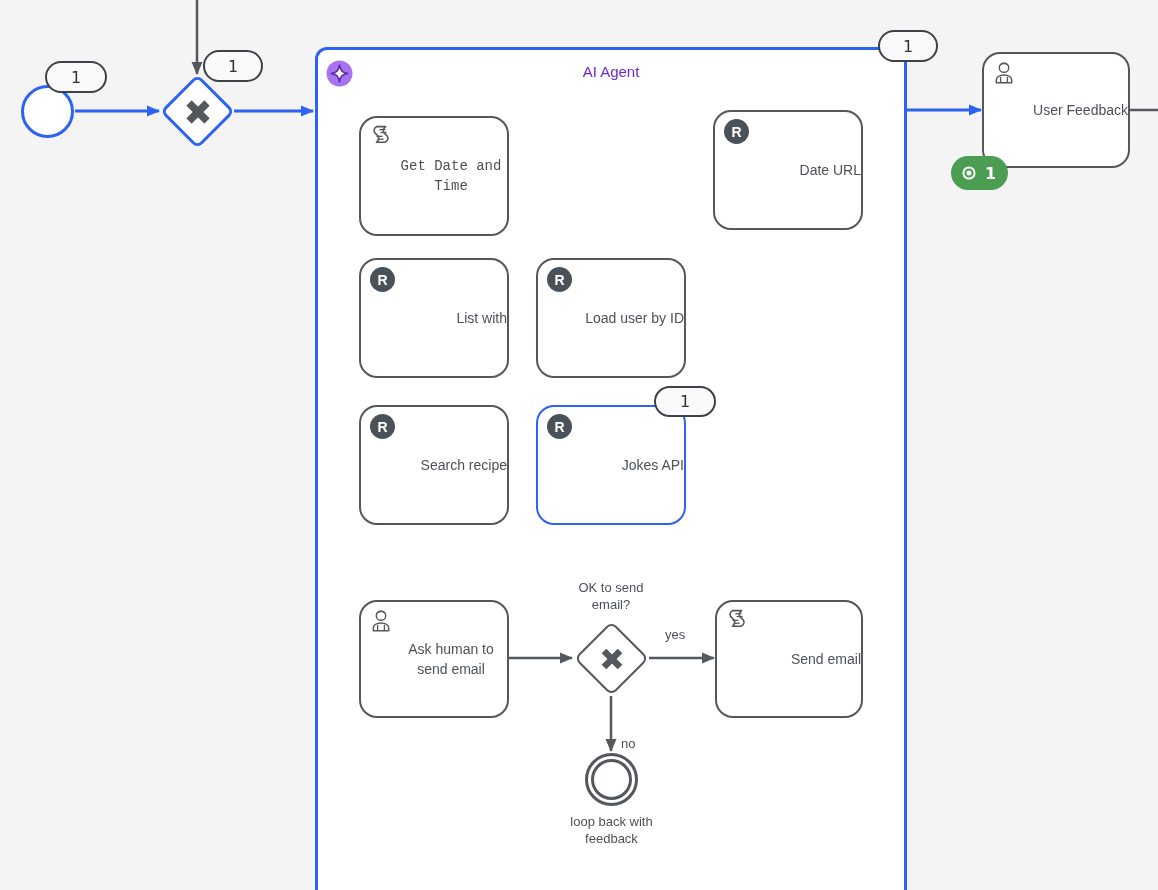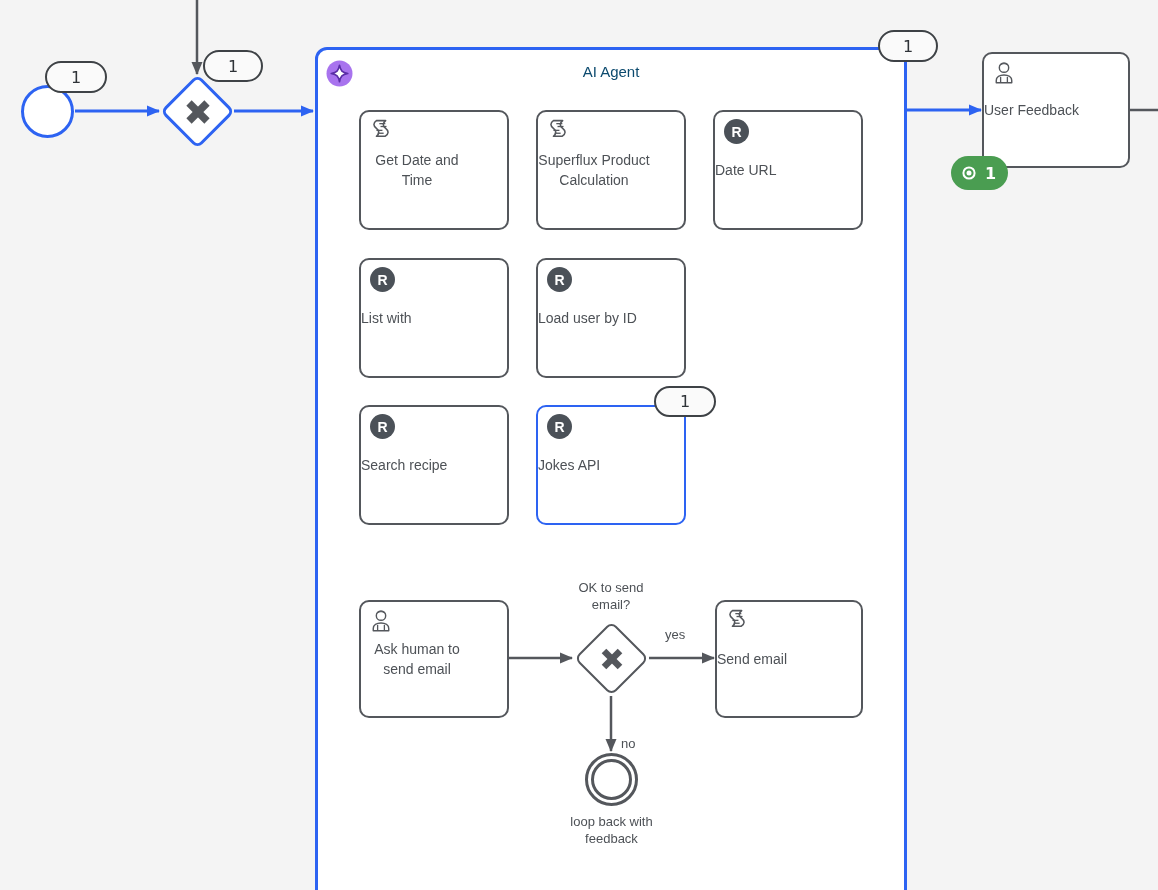--- a/index.html
+++ b/index.html
@@ -10,30 +10,30 @@
     color:#4d5156;
   }
   
   .subprocess{
     position:absolute;left:315px;top:47px;width:592px;height:860px;
     background:#ffffff;border:3px solid #2d63f2;border-radius:12px;
     box-sizing:border-box;z-index:1;
   }
   .subprocess-title{
     position:absolute;top:13px;left:0;width:100%;text-align:center;
-    font-size:15px;color:#0c4a6e;
+    font-size:15px;color:#6d28d9;
   }
   .ai-marker{position:absolute;left:8px;top:10px;width:27px;height:27px;display:block;}
   
   .wires{position:absolute;left:0;top:0;z-index:2;pointer-events:none;}
   
   .task{
     position:absolute;width:150px;height:120px;box-sizing:border-box;
-    background:#fff;border:2.5px solid #54575c;border-radius:10px;
-    display:flex;align-items:center;justify-content:flex-start;z-index:3;
+    background:#fff;border:2.5px solid #54575c;border-radius:18px;
+    display:flex;align-items:center;justify-content:flex-end;z-index:3;
   }
   .task.active{border-color:#2d63f2;}
   .task-label{
     display:block;max-width:112px;text-align:center;font-size:14px;
     line-height:20px;color:#4d5156;
   }
   .task-icon{position:absolute;left:8px;top:6px;width:24px;height:24px;color:#54575c;}
   .rest-icon{
     position:absolute;left:9px;top:7px;width:25px;height:25px;border-radius:50%;
     background:#4b5158;color:#fff;display:flex;align-items:center;justify-content:center;
@@ -114,91 +114,79 @@
   <div class="event-start"></div>
 
   <div class="gateway blue" style="left:171px;top:85px;">
     <div class="diamond"></div>
     <svg class="xmark" viewBox="0 0 30 30">
       <line x1="6" y1="6" x2="24" y2="24" stroke="#54575c" stroke-width="7.5"></line>
       <line x1="24" y1="6" x2="6" y2="24" stroke="#54575c" stroke-width="7.5"></line>
     </svg>
   </div>
 
-  <div class="task" style="left:359px;top:110px;">
+  <div class="task" style="left:359px;top:116px;font-family:Liberation Mono, monospace;">
     <span class="task-icon">
       <svg viewBox="0 0 20 20" width="24" height="24">
         <path d="M6.2,2.2 C3.4,4.2 3.4,6.4 6.2,8.6 C8.8,10.6 8.8,13 6.2,15.2 L13.6,15.2 C16.6,13 16.6,10.8 13.9,8.7 C11.2,6.5 11.2,4.3 13.9,2.2 Z" fill="none" stroke="currentColor" stroke-width="1.3" stroke-linejoin="round"></path>
         <line x1="8.6" y1="4.7" x2="13.6" y2="4.7" stroke="currentColor" stroke-width="1.1"></line>
         <line x1="9.6" y1="7.1" x2="14.6" y2="7.1" stroke="currentColor" stroke-width="1.1"></line>
         <line x1="6.2" y1="10.3" x2="11.2" y2="10.3" stroke="currentColor" stroke-width="1.1"></line>
         <line x1="7.2" y1="12.7" x2="12.2" y2="12.7" stroke="currentColor" stroke-width="1.1"></line>
       </svg>
     </span>
     <span class="task-label">Get Date and Time</span>
   </div>
 
-  <div class="task" style="left:536px;top:110px;">
+
+  <div class="task" style="left:713px;top:110px;">
+    <span class="rest-icon">
+        <i>R</i>
+      </span>
+    <span class="task-label">Date URL</span>
+  </div>
+
+  <div class="task" style="left:359px;top:258px;">
+    <span class="rest-icon">
+        <i>R</i>
+      </span>
+    <span class="task-label">List with</span>
+  </div>
+
+  <div class="task" style="left:536px;top:258px;">
+    <span class="rest-icon">
+        <i>R</i>
+      </span>
+    <span class="task-label">Load user by ID</span>
+  </div>
+
+  <div class="task" style="left:359px;top:405px;">
+    <span class="rest-icon">
+        <i>R</i>
+      </span>
+    <span class="task-label">Search recipe</span>
+  </div>
+
+  <div class="task active" style="left:536px;top:405px;">
+    <span class="rest-icon">
+        <i>R</i>
+      </span>
+    <span class="task-label">Jokes API</span>
+  </div>
+
+  <div class="task" style="left:715px;top:600px;height:118px;width:148px;">
     <span class="task-icon">
       <svg viewBox="0 0 20 20" width="24" height="24">
         <path d="M6.2,2.2 C3.4,4.2 3.4,6.4 6.2,8.6 C8.8,10.6 8.8,13 6.2,15.2 L13.6,15.2 C16.6,13 16.6,10.8 13.9,8.7 C11.2,6.5 11.2,4.3 13.9,2.2 Z" fill="none" stroke="currentColor" stroke-width="1.3" stroke-linejoin="round"></path>
         <line x1="8.6" y1="4.7" x2="13.6" y2="4.7" stroke="currentColor" stroke-width="1.1"></line>
         <line x1="9.6" y1="7.1" x2="14.6" y2="7.1" stroke="currentColor" stroke-width="1.1"></line>
         <line x1="6.2" y1="10.3" x2="11.2" y2="10.3" stroke="currentColor" stroke-width="1.1"></line>
         <line x1="7.2" y1="12.7" x2="12.2" y2="12.7" stroke="currentColor" stroke-width="1.1"></line>
       </svg>
     </span>
-    <span class="task-label">Superflux Product Calculation</span>
-  </div>
-
-  <div class="task" style="left:713px;top:110px;">
-    <span class="rest-icon">
-        <i>R</i>
-      </span>
-    <span class="task-label">Date URL</span>
-  </div>
-
-  <div class="task" style="left:359px;top:258px;">
-    <span class="rest-icon">
-        <i>R</i>
-      </span>
-    <span class="task-label">List with</span>
-  </div>
-
-  <div class="task" style="left:536px;top:258px;">
-    <span class="rest-icon">
-        <i>R</i>
-      </span>
-    <span class="task-label">Load user by ID</span>
-  </div>
-
-  <div class="task" style="left:359px;top:405px;">
-    <span class="rest-icon">
-        <i>R</i>
-      </span>
-    <span class="task-label">Search recipe</span>
-  </div>
-
-  <div class="task active" style="left:536px;top:405px;">
-    <span class="rest-icon">
-        <i>R</i>
-      </span>
-    <span class="task-label">Jokes API</span>
-  </div>
-
-  <div class="task" style="left:715px;top:600px;height:118px;width:148px;">
-    <span class="task-icon">
-      <svg viewBox="0 0 20 20" width="24" height="24">
-        <path d="M6.2,2.2 C3.4,4.2 3.4,6.4 6.2,8.6 C8.8,10.6 8.8,13 6.2,15.2 L13.6,15.2 C16.6,13 16.6,10.8 13.9,8.7 C11.2,6.5 11.2,4.3 13.9,2.2 Z" fill="none" stroke="currentColor" stroke-width="1.3" stroke-linejoin="round"></path>
-        <line x1="8.6" y1="4.7" x2="13.6" y2="4.7" stroke="currentColor" stroke-width="1.1"></line>
-        <line x1="9.6" y1="7.1" x2="14.6" y2="7.1" stroke="currentColor" stroke-width="1.1"></line>
-        <line x1="6.2" y1="10.3" x2="11.2" y2="10.3" stroke="currentColor" stroke-width="1.1"></line>
-        <line x1="7.2" y1="12.7" x2="12.2" y2="12.7" stroke="currentColor" stroke-width="1.1"></line>
-      </svg>
-    </span>
     <span class="task-label">Send email</span>
   </div>
 
   <div class="task" style="left:359px;top:600px;height:118px;">
     <span class="task-icon">
       <svg viewBox="0 0 22 22" width="24" height="24">
         <circle cx="11" cy="7" r="4.3" fill="#fff" stroke="currentColor" stroke-width="1.3"></circle>
         <path d="M7.0,5.6 a4.3,4.3 0 0 1 8.0,0 c-1.5,-1.2 -2.7,-1.6 -4.0,-1.6 c-1.3,0 -2.5,0.4 -4.0,1.6 z" fill="currentColor"></path>
         <path d="M3.9,20.9 v-2.1 c0,-3.3 3.2,-5.1 7.1,-5.1 s7.1,1.8 7.1,5.1 v2.1 z" fill="none" stroke="currentColor" stroke-width="1.3" stroke-linejoin="round"></path>
         <line x1="7.9" y1="15.4" x2="7.9" y2="20.9" stroke="currentColor" stroke-width="1.2"></line>

